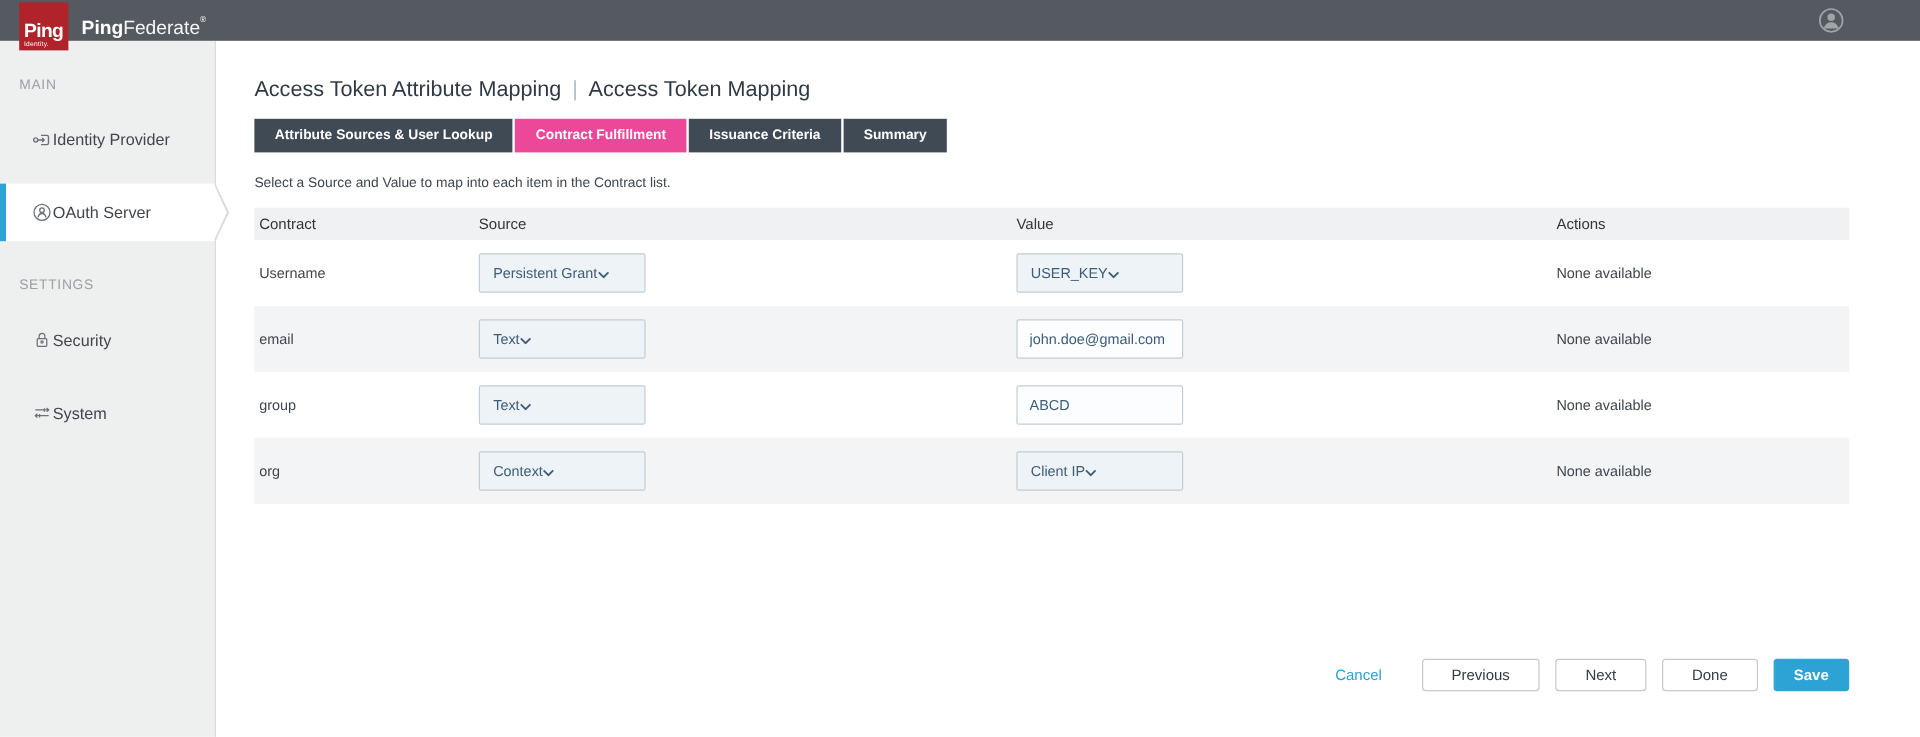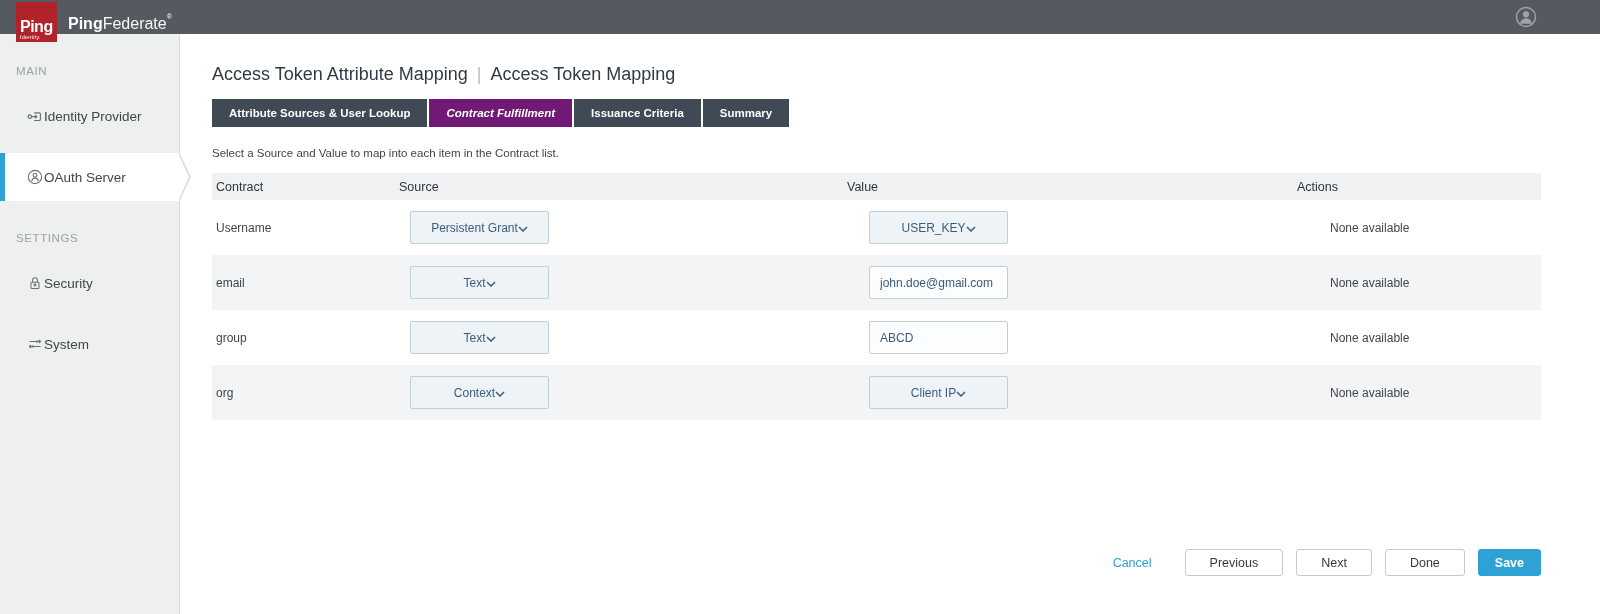--- a/index.html
+++ b/index.html
@@ -42,34 +42,34 @@
 
   
   .main { position:absolute; top:34px; left:181px; width:1419px; height:580px;
     background:#ffffff; padding:30px 0 0 31px; }
   .page-title { font-size:18px; color:#303a44; font-weight:400; }
   .page-title .sep { color:#b9bec2; padding:0 9px; font-weight:300; }
 
   .tabs { display:flex; gap:2px; margin-top:14px; }
   .tab { height:28px; line-height:28px; padding:0 17px; background:#3f4a54;
     color:#ffffff; font-size:11.5px; font-weight:700; cursor:pointer; }
-  .tab.active { background:#701a75;font-style:italic; }
+  .tab.active { background:#ec4899; }
 
   .instruction { margin-top:20px; font-size:11.5px; color:#3f464d; }
 
   
   .tbl { margin-top:14px; width:1329px; }
   .tr { display:grid; grid-template-columns:183px 448px 450px 1fr; align-items:center; }
   .tr.head { height:27px; background:#f0f1f2; font-size:12.5px; color:#2f363c; }
-  .tr.row { height:55px; font-size:12px; color:#3f464d;gap:11px; }
+  .tr.row { height:55px; font-size:12px; color:#3f464d; }
   .tr.row.alt { background:#f2f4f5; }
   .cell { padding-left:4px; }
 
   .dd { width:139px; height:33px; background:#eef3f7; border:1px solid #c3cdd4;
-    border-radius:2px; display:flex; align-items:center; justify-content:center;
+    border-radius:2px; display:flex; align-items:center; justify-content:flex-start;
     padding:0 11px; font-size:12px; color:#3d5c79; cursor:pointer; }
   .txt { width:139px; height:33px; background:#fcfdfe; border:1px solid #c3cdd4;
     border-radius:2px; padding:0 10px; font-size:12px; color:#3d5c79; outline:none;
     font-family:"Liberation Sans","DejaVu Sans",sans-serif; }
 
   
   .footer { width:1329px; margin-top:129px; display:flex; align-items:center;
     justify-content:flex-end; gap:13px; }
   .link { color:#2b9fd3; font-size:12.5px; cursor:pointer; margin-right:20px; }
   .btn { height:27px; border-radius:3px; font-size:12.5px; cursor:pointer;

